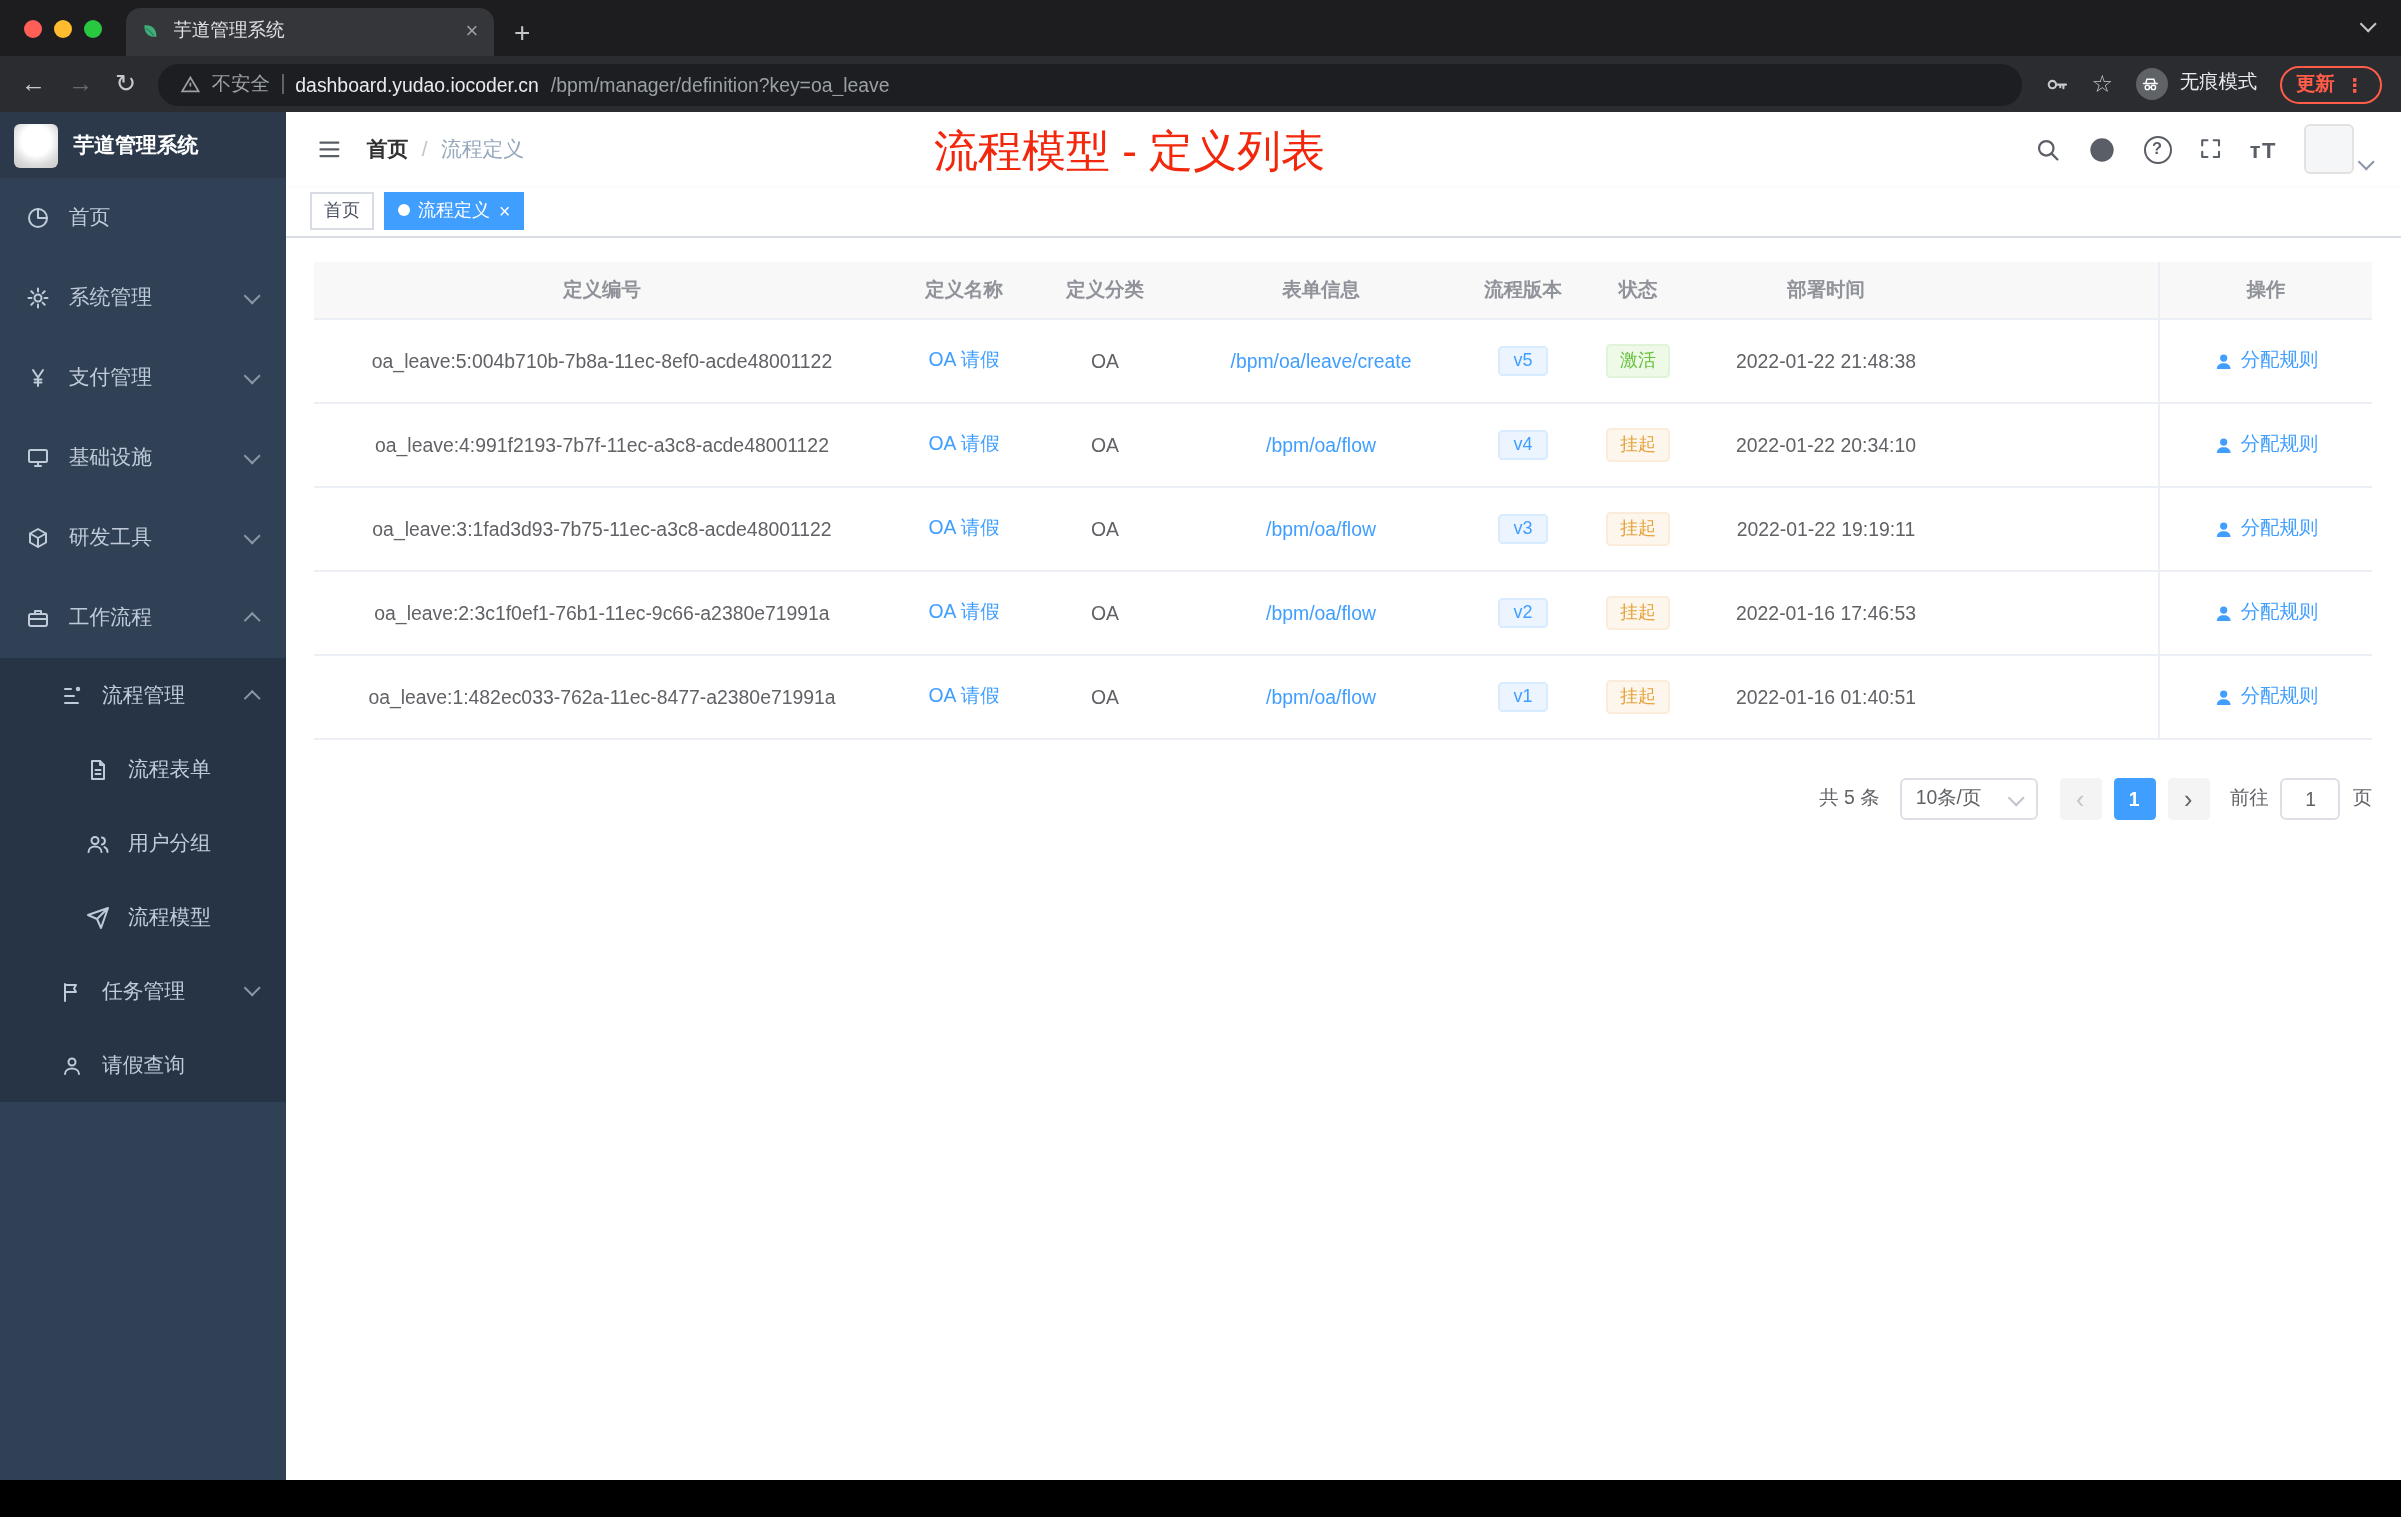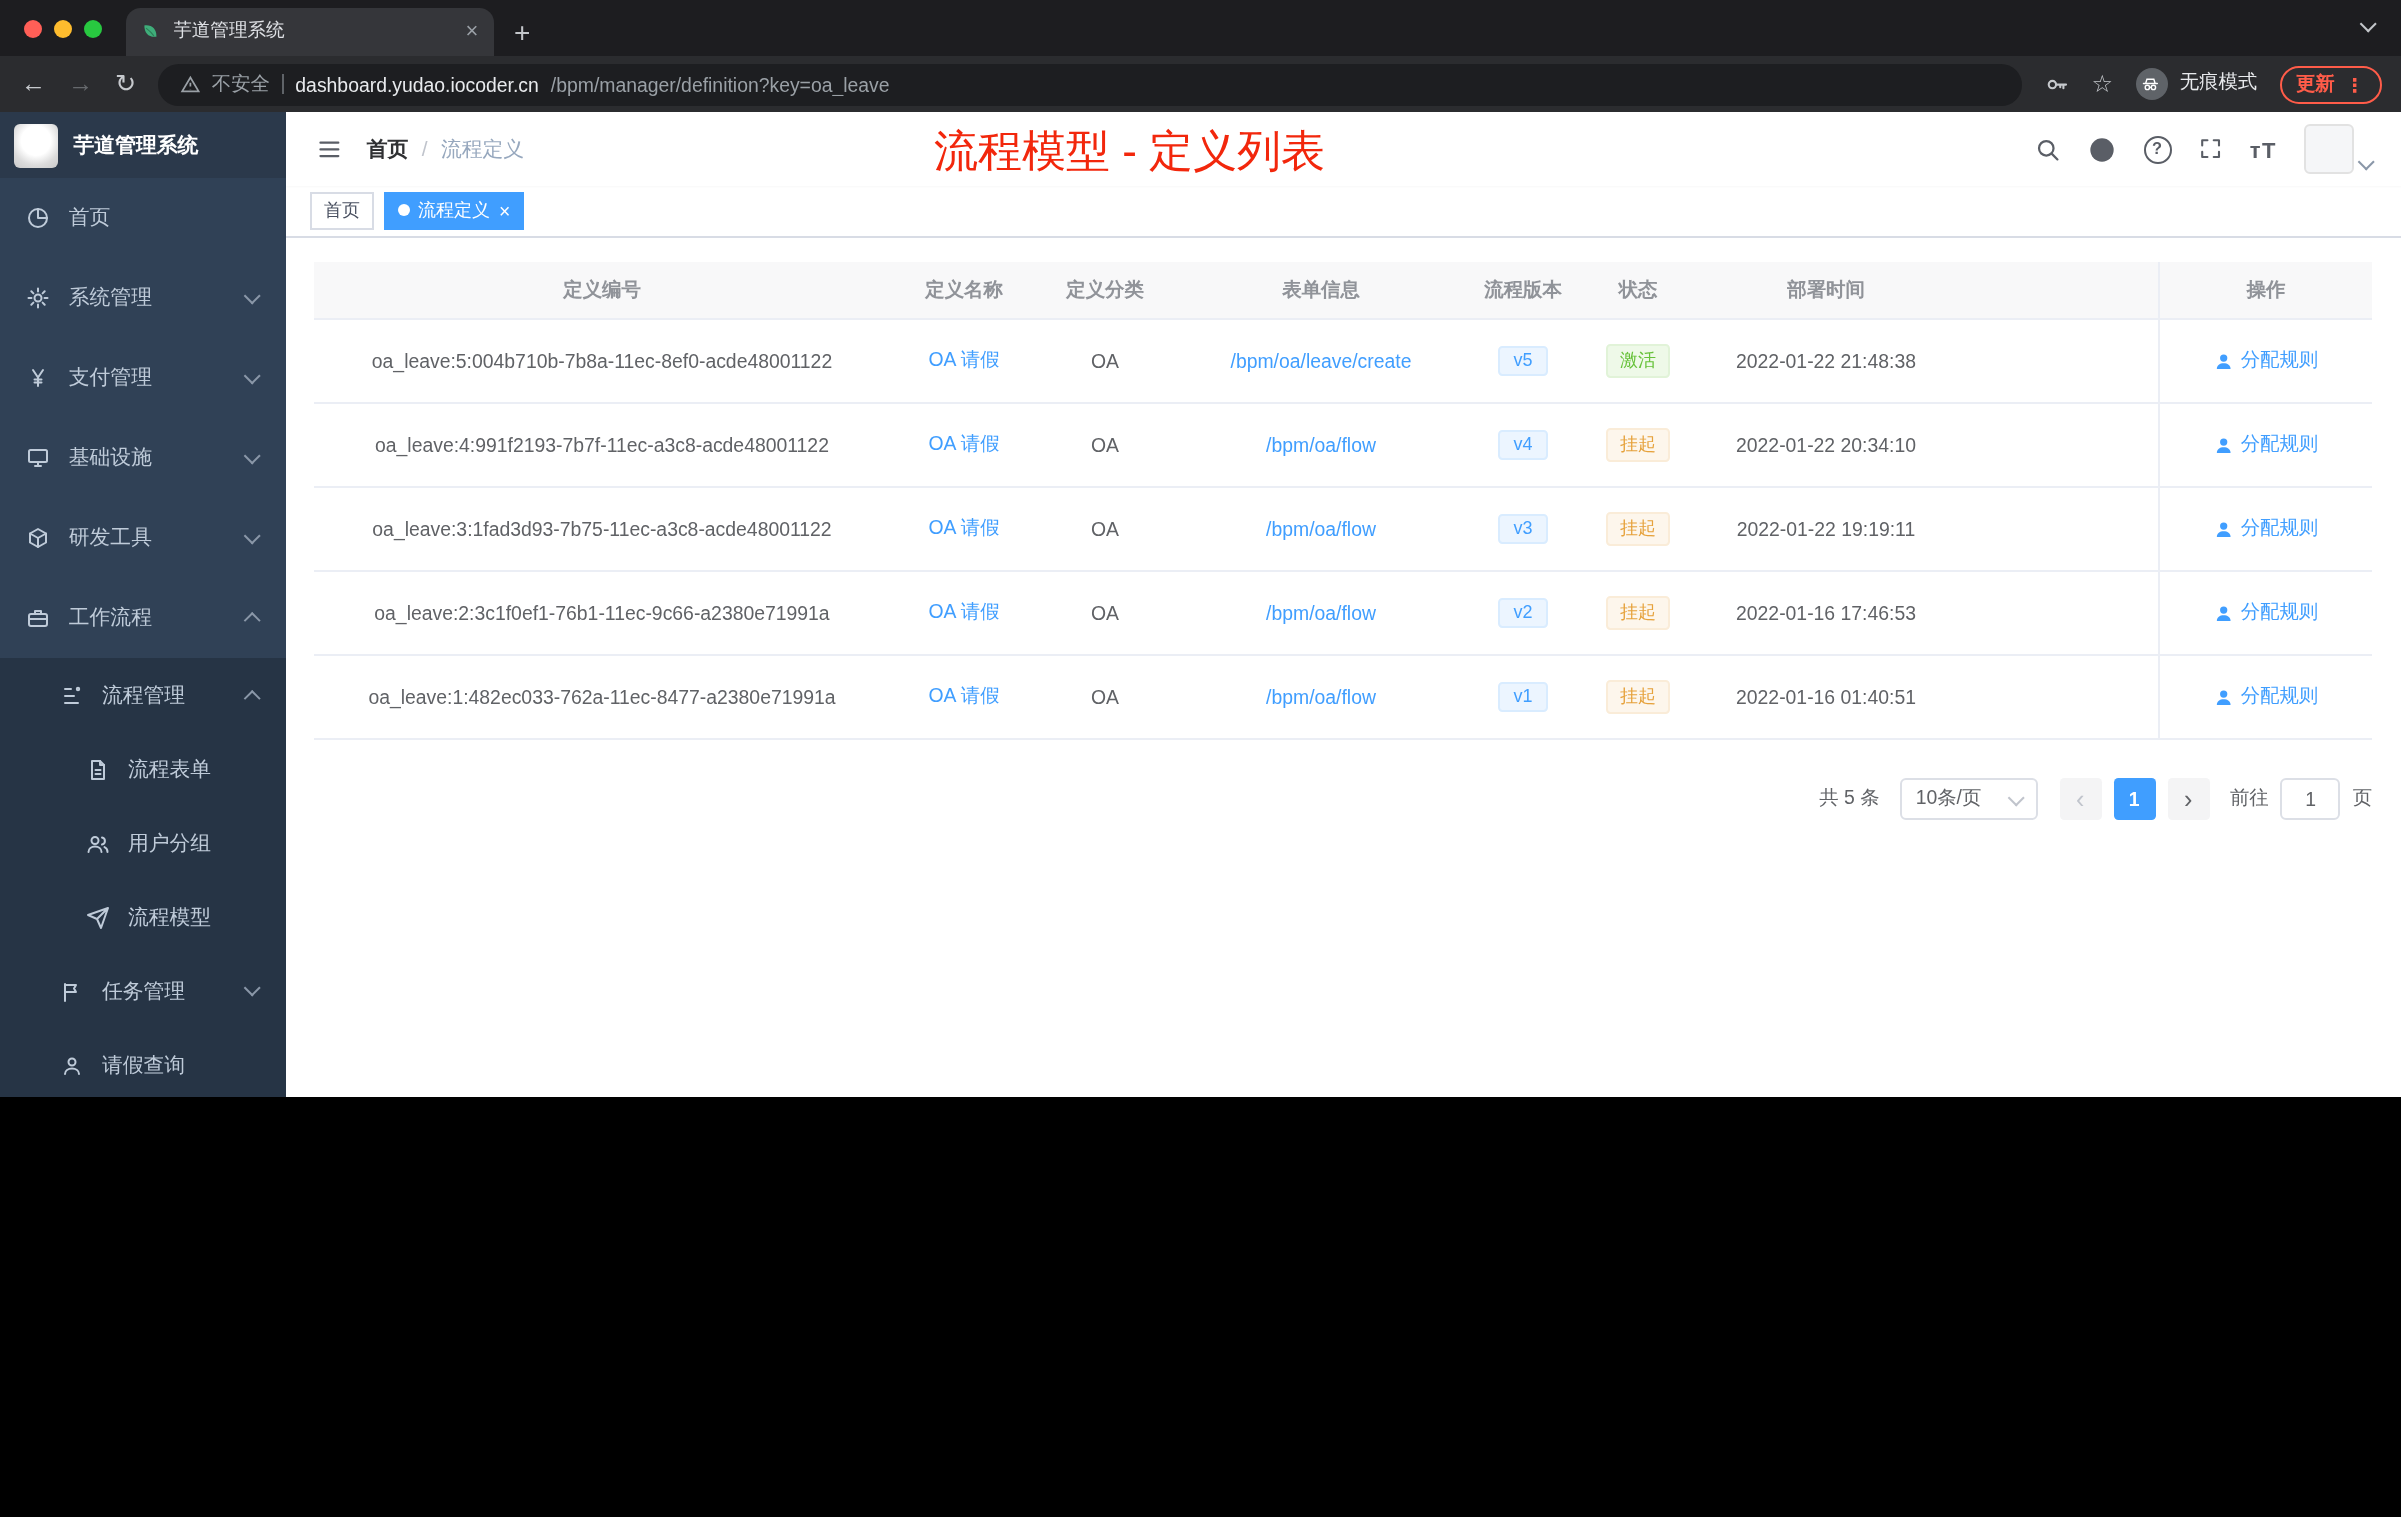--- a/index.html
+++ b/index.html
@@ -1,17 +1,17 @@
 <!DOCTYPE html>
 <html style="font-size:12px"><head>
 <meta charset="utf-8">
 <title>芋道管理系统</title>
 <style>
   html,body{margin:0;padding:0;background:#000;}
-  .scale-wrap{width:2401px;height:1097px;overflow:hidden;}
+  .scale-wrap{width:2401px;height:1480px;overflow:hidden;}
   .stage{width:1201px;height:759px;transform:scale(2);transform-origin:0 0;
          font-family:"Liberation Sans","DejaVu Sans",sans-serif;background:#fff;
          position:relative;overflow:hidden;}
   .ic{width:12px;height:12px;fill:none;stroke:currentColor;stroke-width:2;stroke-linecap:round;stroke-linejoin:round;flex:none;}
   .ic-fill{fill:currentColor;stroke:none;}
   .chev{width:5.2px;height:5.2px;border-right:1.1px solid #8a97a8;border-bottom:1.1px solid #8a97a8;display:inline-block;flex:none;}
   .chev.down{transform:rotate(45deg);margin-top:-2.2px;}
   .chev.up{transform:rotate(-135deg);margin-top:3px;}
 
   

